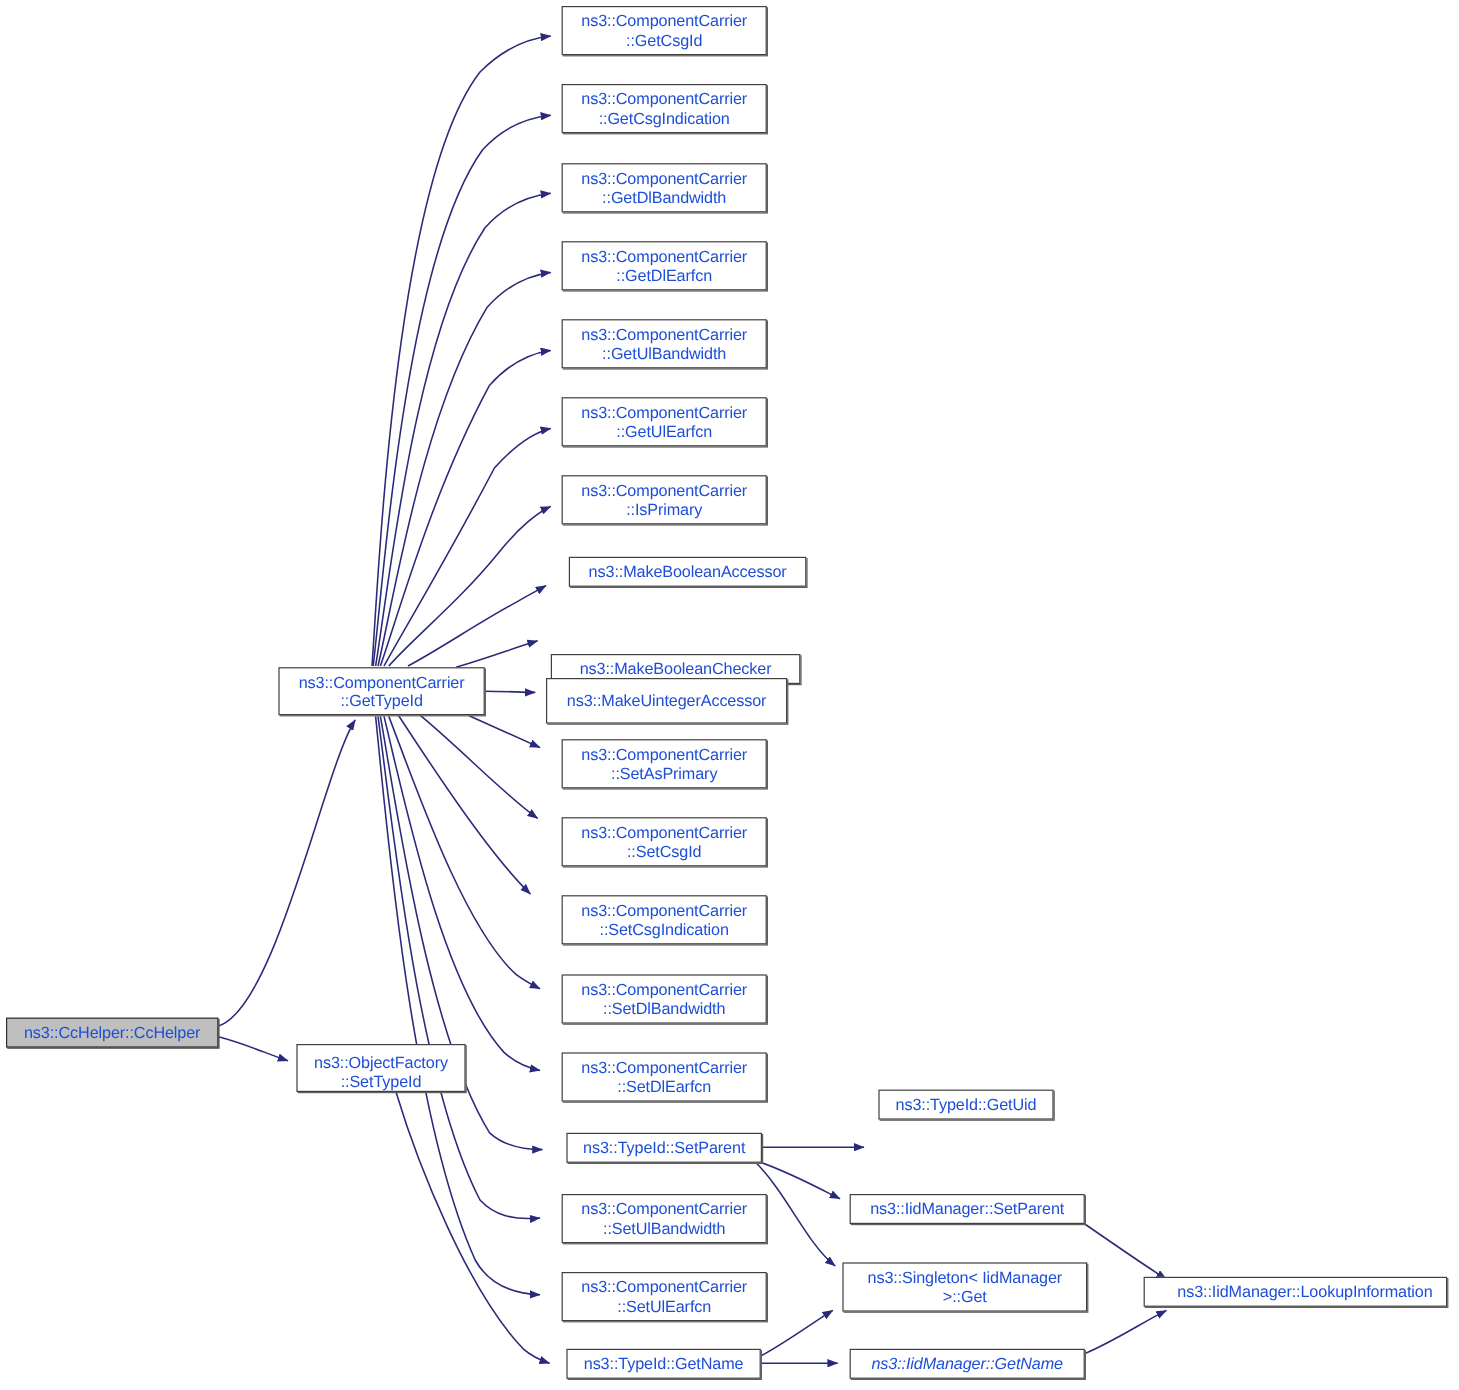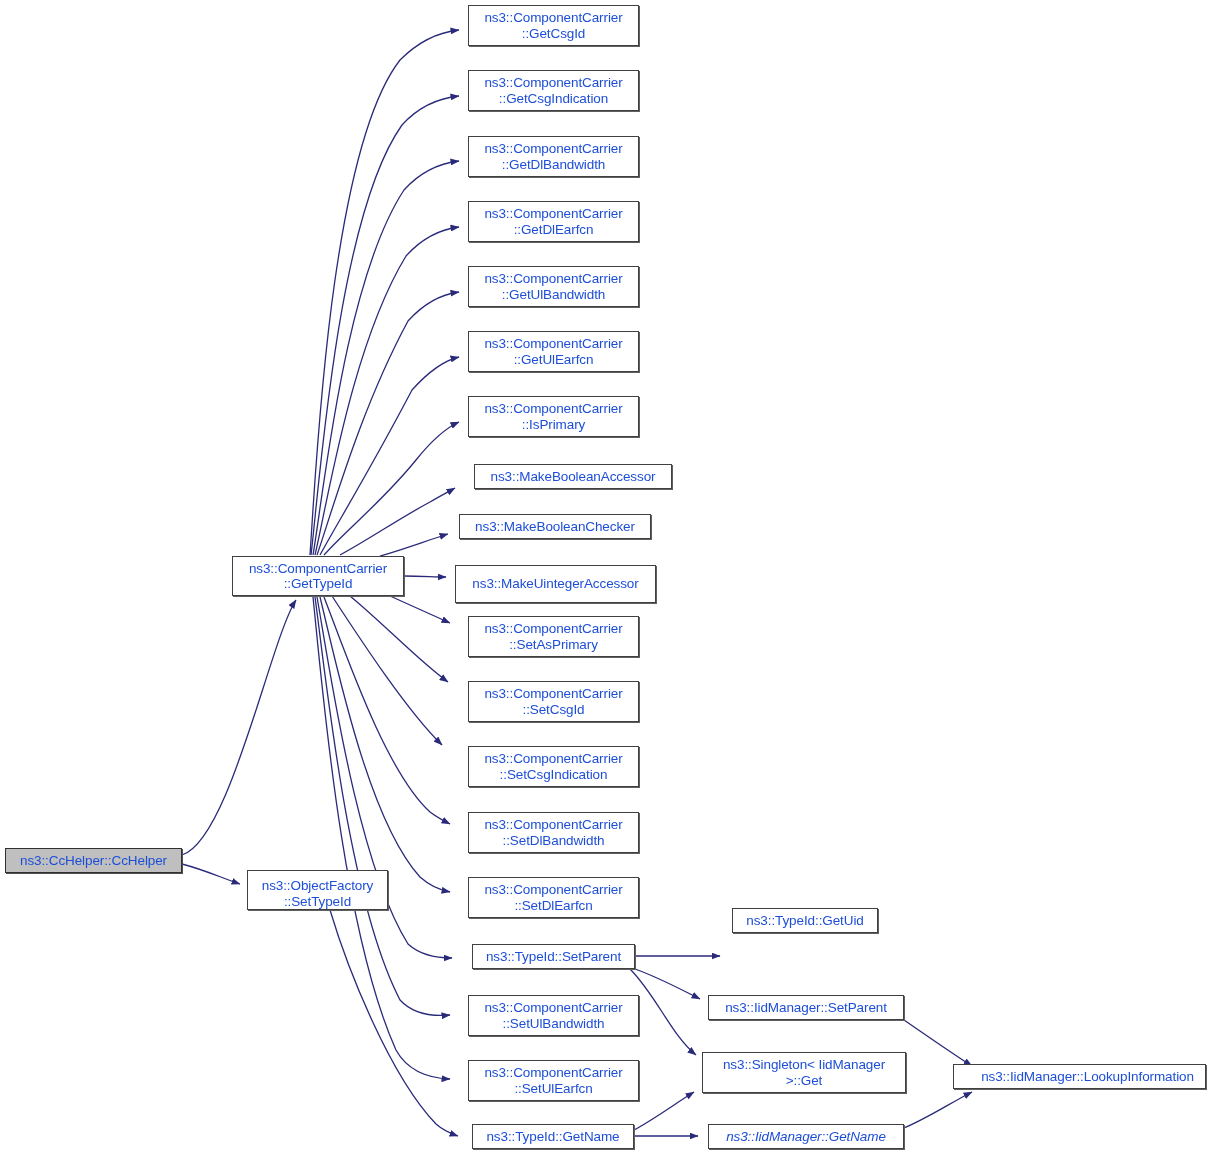--- a/index.html
+++ b/index.html
@@ -110,21 +110,21 @@
 ::GetDlBandwidth</span></div>
       <div class="node" style="left: 468px; top: 201px; width: 171px; height: 41px;"><span class="label">ns3::ComponentCarrier
 ::GetDlEarfcn</span></div>
       <div class="node" style="left: 468px; top: 266px; width: 171px; height: 41px;"><span class="label">ns3::ComponentCarrier
 ::GetUlBandwidth</span></div>
       <div class="node" style="left: 468px; top: 331px; width: 171px; height: 41px;"><span class="label">ns3::ComponentCarrier
 ::GetUlEarfcn</span></div>
       <div class="node" style="left: 468px; top: 396px; width: 171px; height: 41px;"><span class="label">ns3::ComponentCarrier
 ::IsPrimary</span></div>
       <div class="node" style="left: 456px; top: 464px; width: 198px; height: 25px; margin-left: 18px;"><span class="label">ns3::MakeBooleanAccessor</span></div>
-      <div class="node" style="left: 459px; top: 514px; width: 192px; height: 25px;"><span class="label">ns3::MakeBooleanChecker</span></div>
+      <div class="node" style="left: 459px; top: 545px; width: 208px; height: 25px;"><span class="label">ns3::MakeBooleanChecker</span></div>
       <div class="node" style="left: 455px; top: 565px; width: 201px; height: 38px;"><span class="label">ns3::MakeUintegerAccessor</span></div>
       <div class="node" style="left: 468px; top: 616px; width: 171px; height: 41px;"><span class="label">ns3::ComponentCarrier
 ::SetAsPrimary</span></div>
       <div class="node" style="left: 468px; top: 681px; width: 171px; height: 41px;"><span class="label">ns3::ComponentCarrier
 ::SetCsgId</span></div>
       <div class="node" style="left: 468px; top: 746px; width: 171px; height: 41px;"><span class="label">ns3::ComponentCarrier
 ::SetCsgIndication</span></div>
       <div class="node" style="left: 468px; top: 812px; width: 171px; height: 41px;"><span class="label">ns3::ComponentCarrier
 ::SetDlBandwidth</span></div>
       <div class="node" style="left: 468px; top: 877px; width: 171px; height: 41px;"><span class="label">ns3::ComponentCarrier

